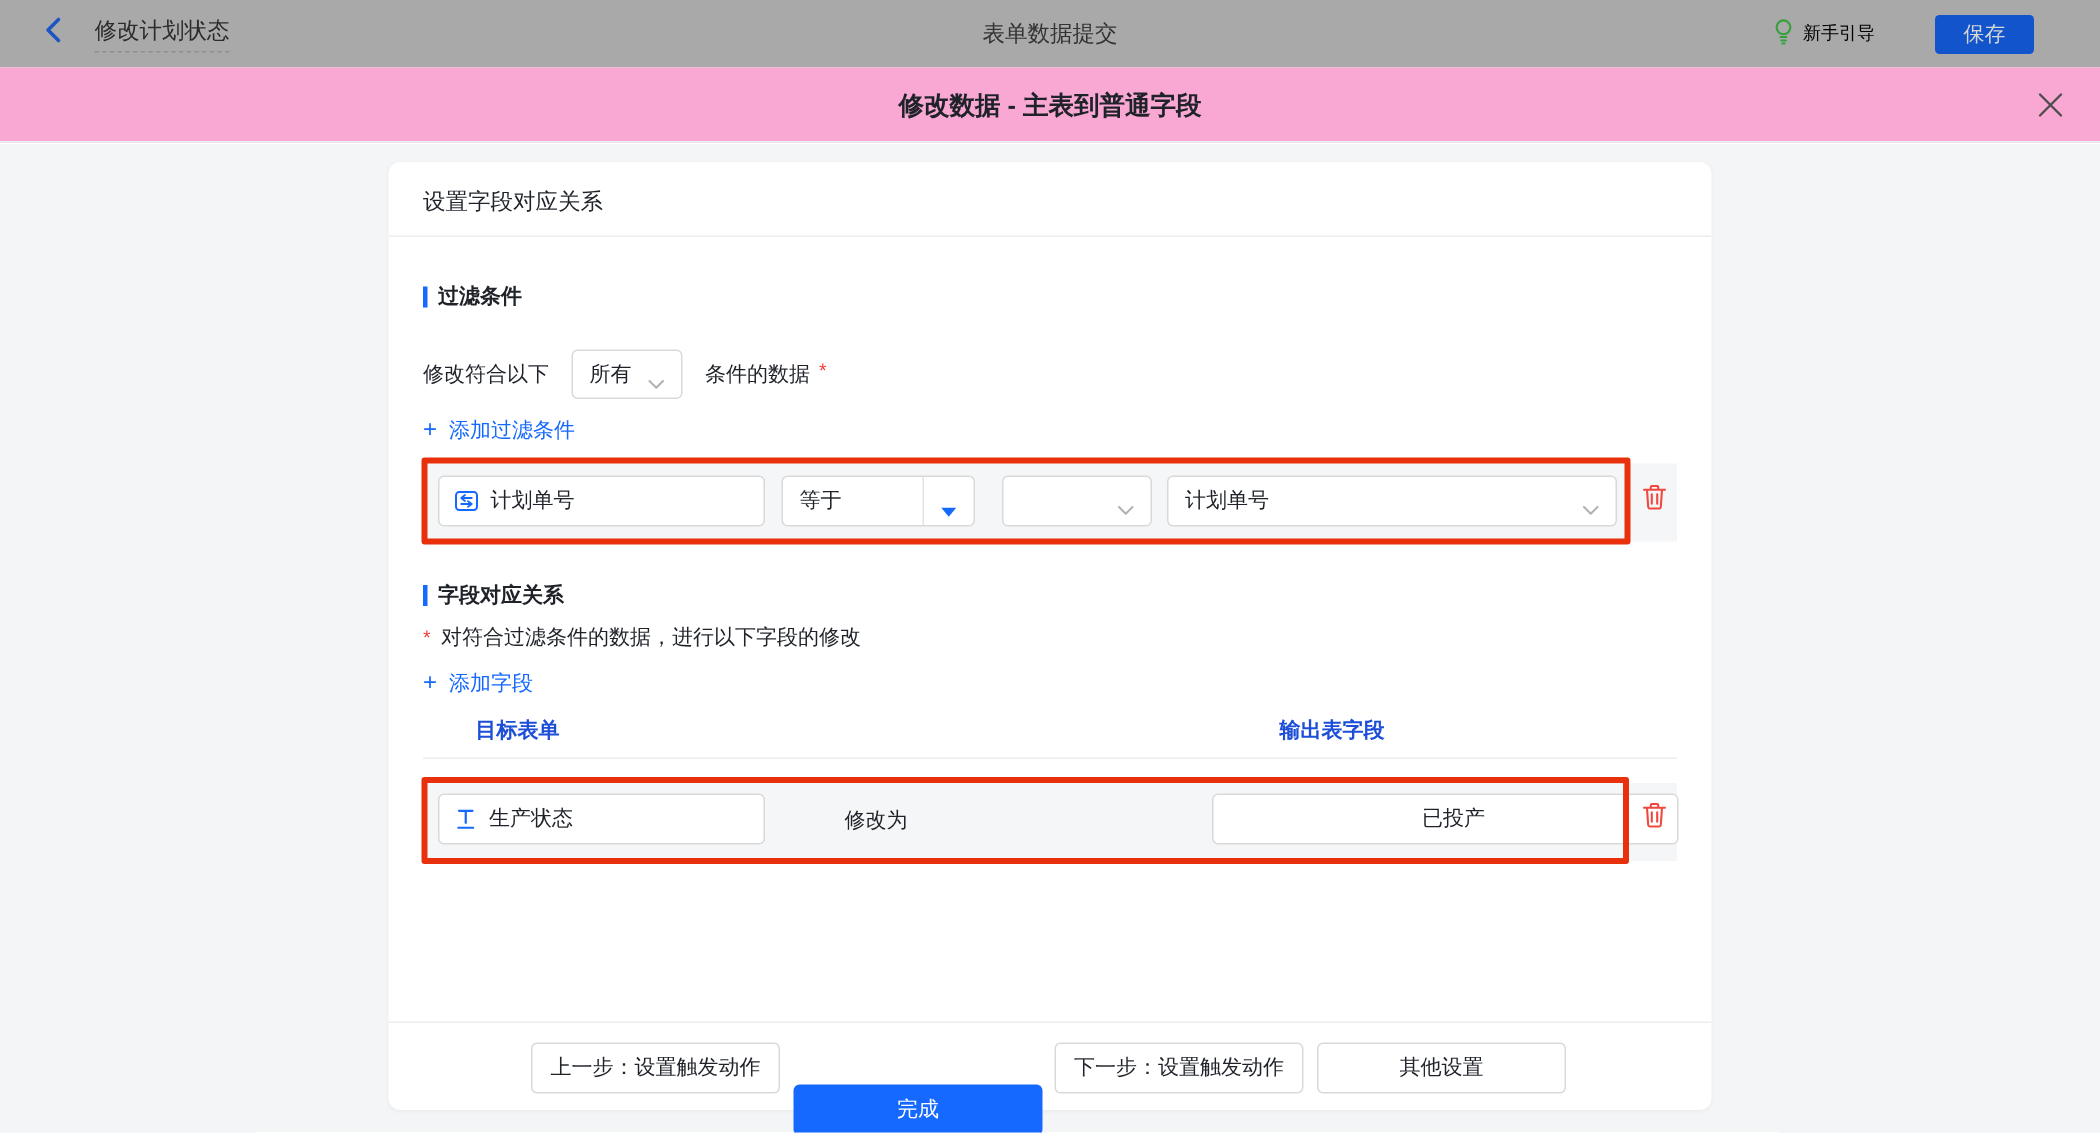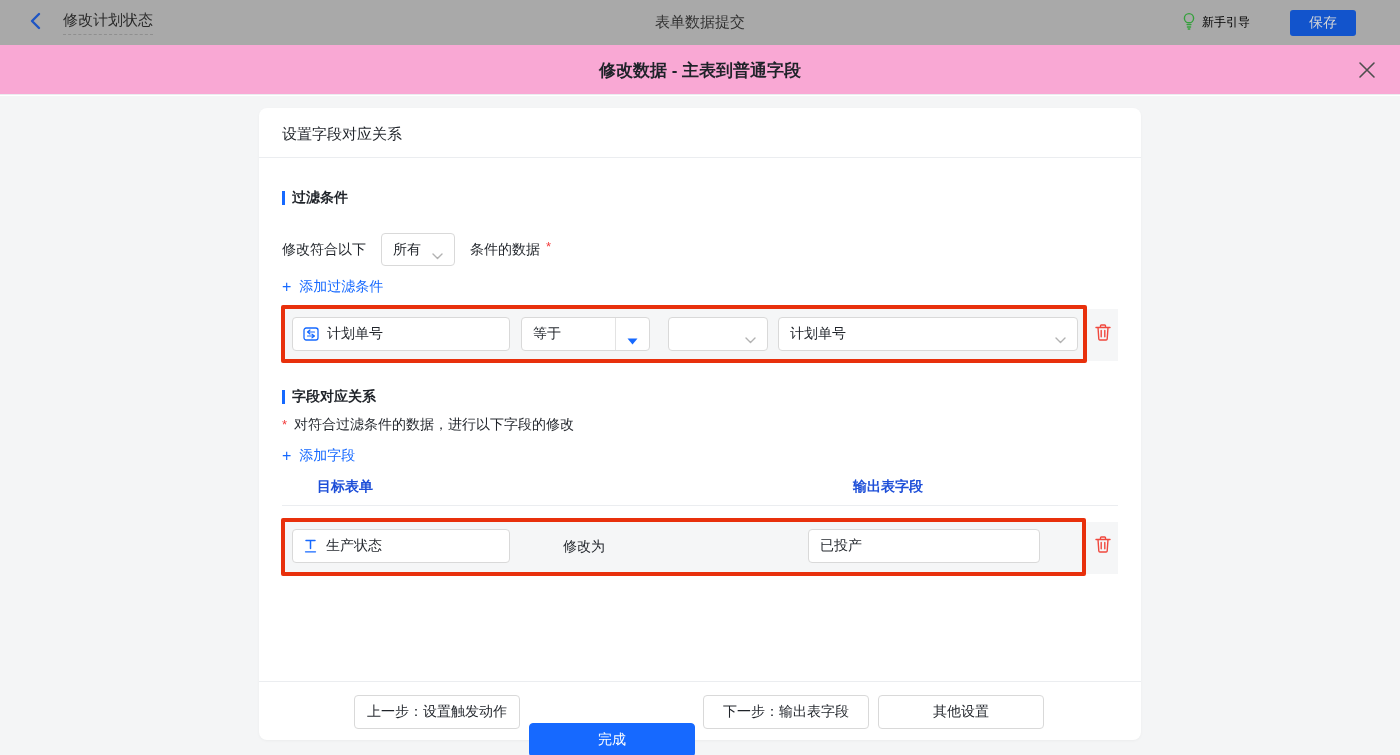--- a/index.html
+++ b/index.html
@@ -212,35 +212,35 @@
               <path d="M3 2.5 H12 M7.5 2.5 V10.5" fill="none" stroke="#1669ff" stroke-width="1.5" stroke-linecap="round"></path>
               <path d="M2.5 13.8 H12.5" fill="none" stroke="#1669ff" stroke-width="1.3" stroke-linecap="round"></path>
             </svg>
         </span>
         <span class="txt">生产状态</span>
       </div>
 
       <div class="mid-label" style="left:304px; top:430px;">修改为</div>
 
 
-      <div class="fbox" style="left:549px; top:421px; width:232px;">
+      <div class="fbox" style="left:549px; top:421px; width:311px;justify-content:center;">
         <span class="txt">已投产</span>
       </div>
 
       <div class="trash" style="left:833px; top:427px;">
         <span>
           <svg width="20" height="21" viewBox="0 0 20 21">
               <path d="M3 5.5 H17 M7.5 5.5 V3.8 Q7.5 3 8.3 3 H11.7 Q12.5 3 12.5 3.8 V5.5 M5 5.5 L5.8 17 Q5.9 18 6.9 18 H13.1 Q14.1 18 14.2 17 L15 5.5 M8.2 8.5 V14.8 M11.8 8.5 V14.8" fill="none" stroke="#f0483e" stroke-width="1.4" stroke-linecap="round" stroke-linejoin="round"></path>
             </svg>
         </span>
       </div>
 
       <div class="annot" style="left:22px; top:410px; width:805px; height:58px;"></div>
 
       <div class="footer-divider"></div>
       <button class="fbtn" style="left:95px;">上一步：设置触发动作</button>
       <button class="fbtn primary" style="left:270px;margin-top:28px;">完成</button>
-      <button class="fbtn" style="left:444px;">下一步：输出表字段</button>
+      <button class="fbtn" style="left:444px;">下一步：设置触发动作</button>
       <button class="fbtn" style="left:619px;">其他设置</button>
 
     </div>
   </div>
 </div>
 
 </body></html>

